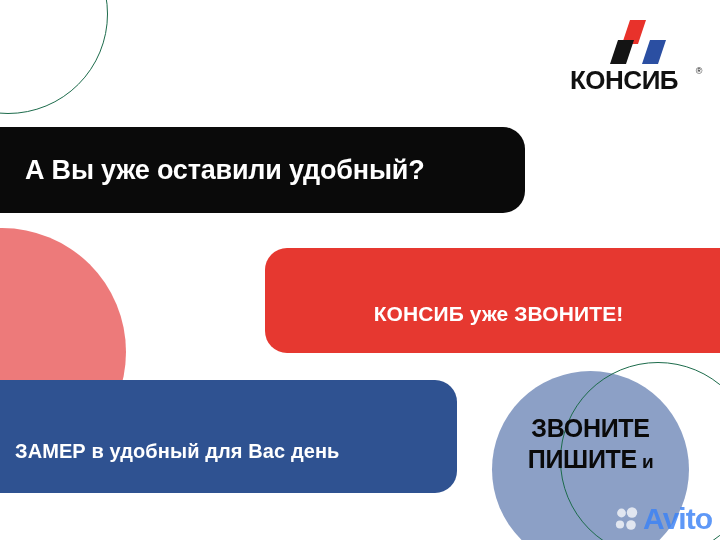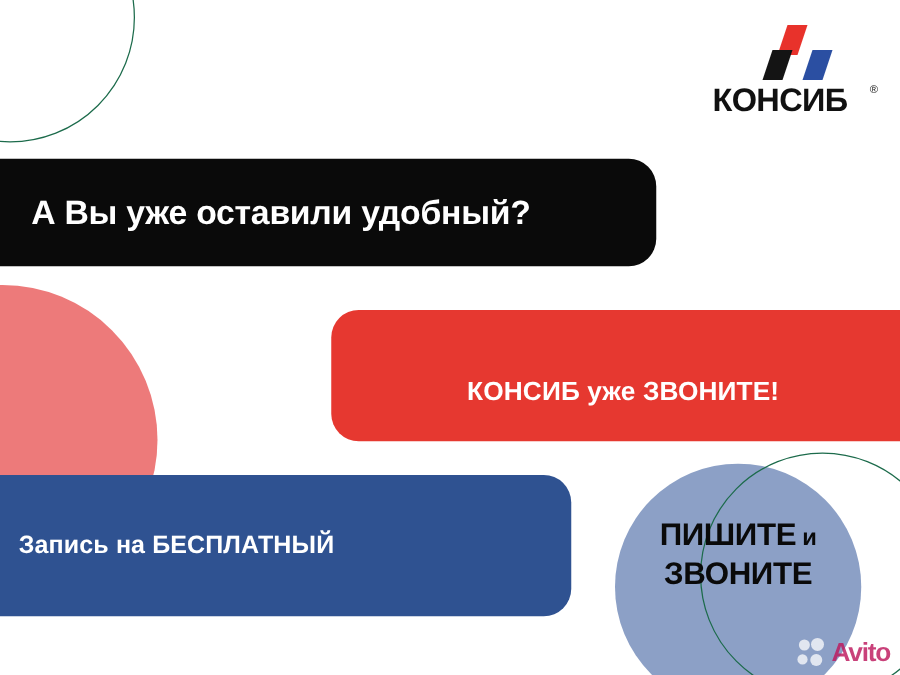--- a/index.html
+++ b/index.html
@@ -177,23 +177,23 @@
     position: absolute;
     right: 8px;
     bottom: 6px;
     display: flex;
     align-items: center;
     gap: 4px;
     opacity: 0.82;
     pointer-events: none;
   }
   #avito-watermark .wm-text {
-    font-size: 21px;
-    font-weight: bold;
-    color: #be185d;
+    font-size: 30px;
+    font-weight: bold;
+    color: #3b82f6;
     letter-spacing: -1px;
     line-height: 1;
   }
 </style>
 </head>
 <body>
 
 <div id="banner">
 
   <div class="deco" id="circle-green-top"></div>
@@ -205,32 +205,33 @@
 
   <div class="bubble" id="bubble-contact">
     <span>
       <br>
       <span>КОНСИБ </span><span class="lower">уже</span><span> ЗВОНИТЕ!</span>
     </span>
   </div>
 
   <div class="bubble" id="bubble-measure">
     <span>
-      <span>Запись на БЕСПЛАТНЫЙ</span><br>
+      <br>
+      <span>ЗАМЕР в удобный для Вас день</span>
     </span>
   </div>
 
   <div class="deco" id="circle-bluegray"></div>
   <div class="deco" id="circle-green-bottom"></div>
 
   <div id="callout-contact-us">
+    <div>ЗВОНИТЕ</div>
     <div>
       <span>ПИШИТЕ</span><span class="small"> и</span>
     </div>
-    <div>ЗВОНИТЕ</div>
   </div>
 
   <div id="logo">
     <div id="logo-mark">
       <svg width="132" height="48" viewBox="0 0 132 48" xmlns="http://www.w3.org/2000/svg" aria-hidden="true">
 
         <polygon points="60,2 76,2 68,26 52,26" fill="#E8322B"></polygon>
 
         <polygon points="48,22 64,22 56,46 40,46" fill="#141414"></polygon>
 

